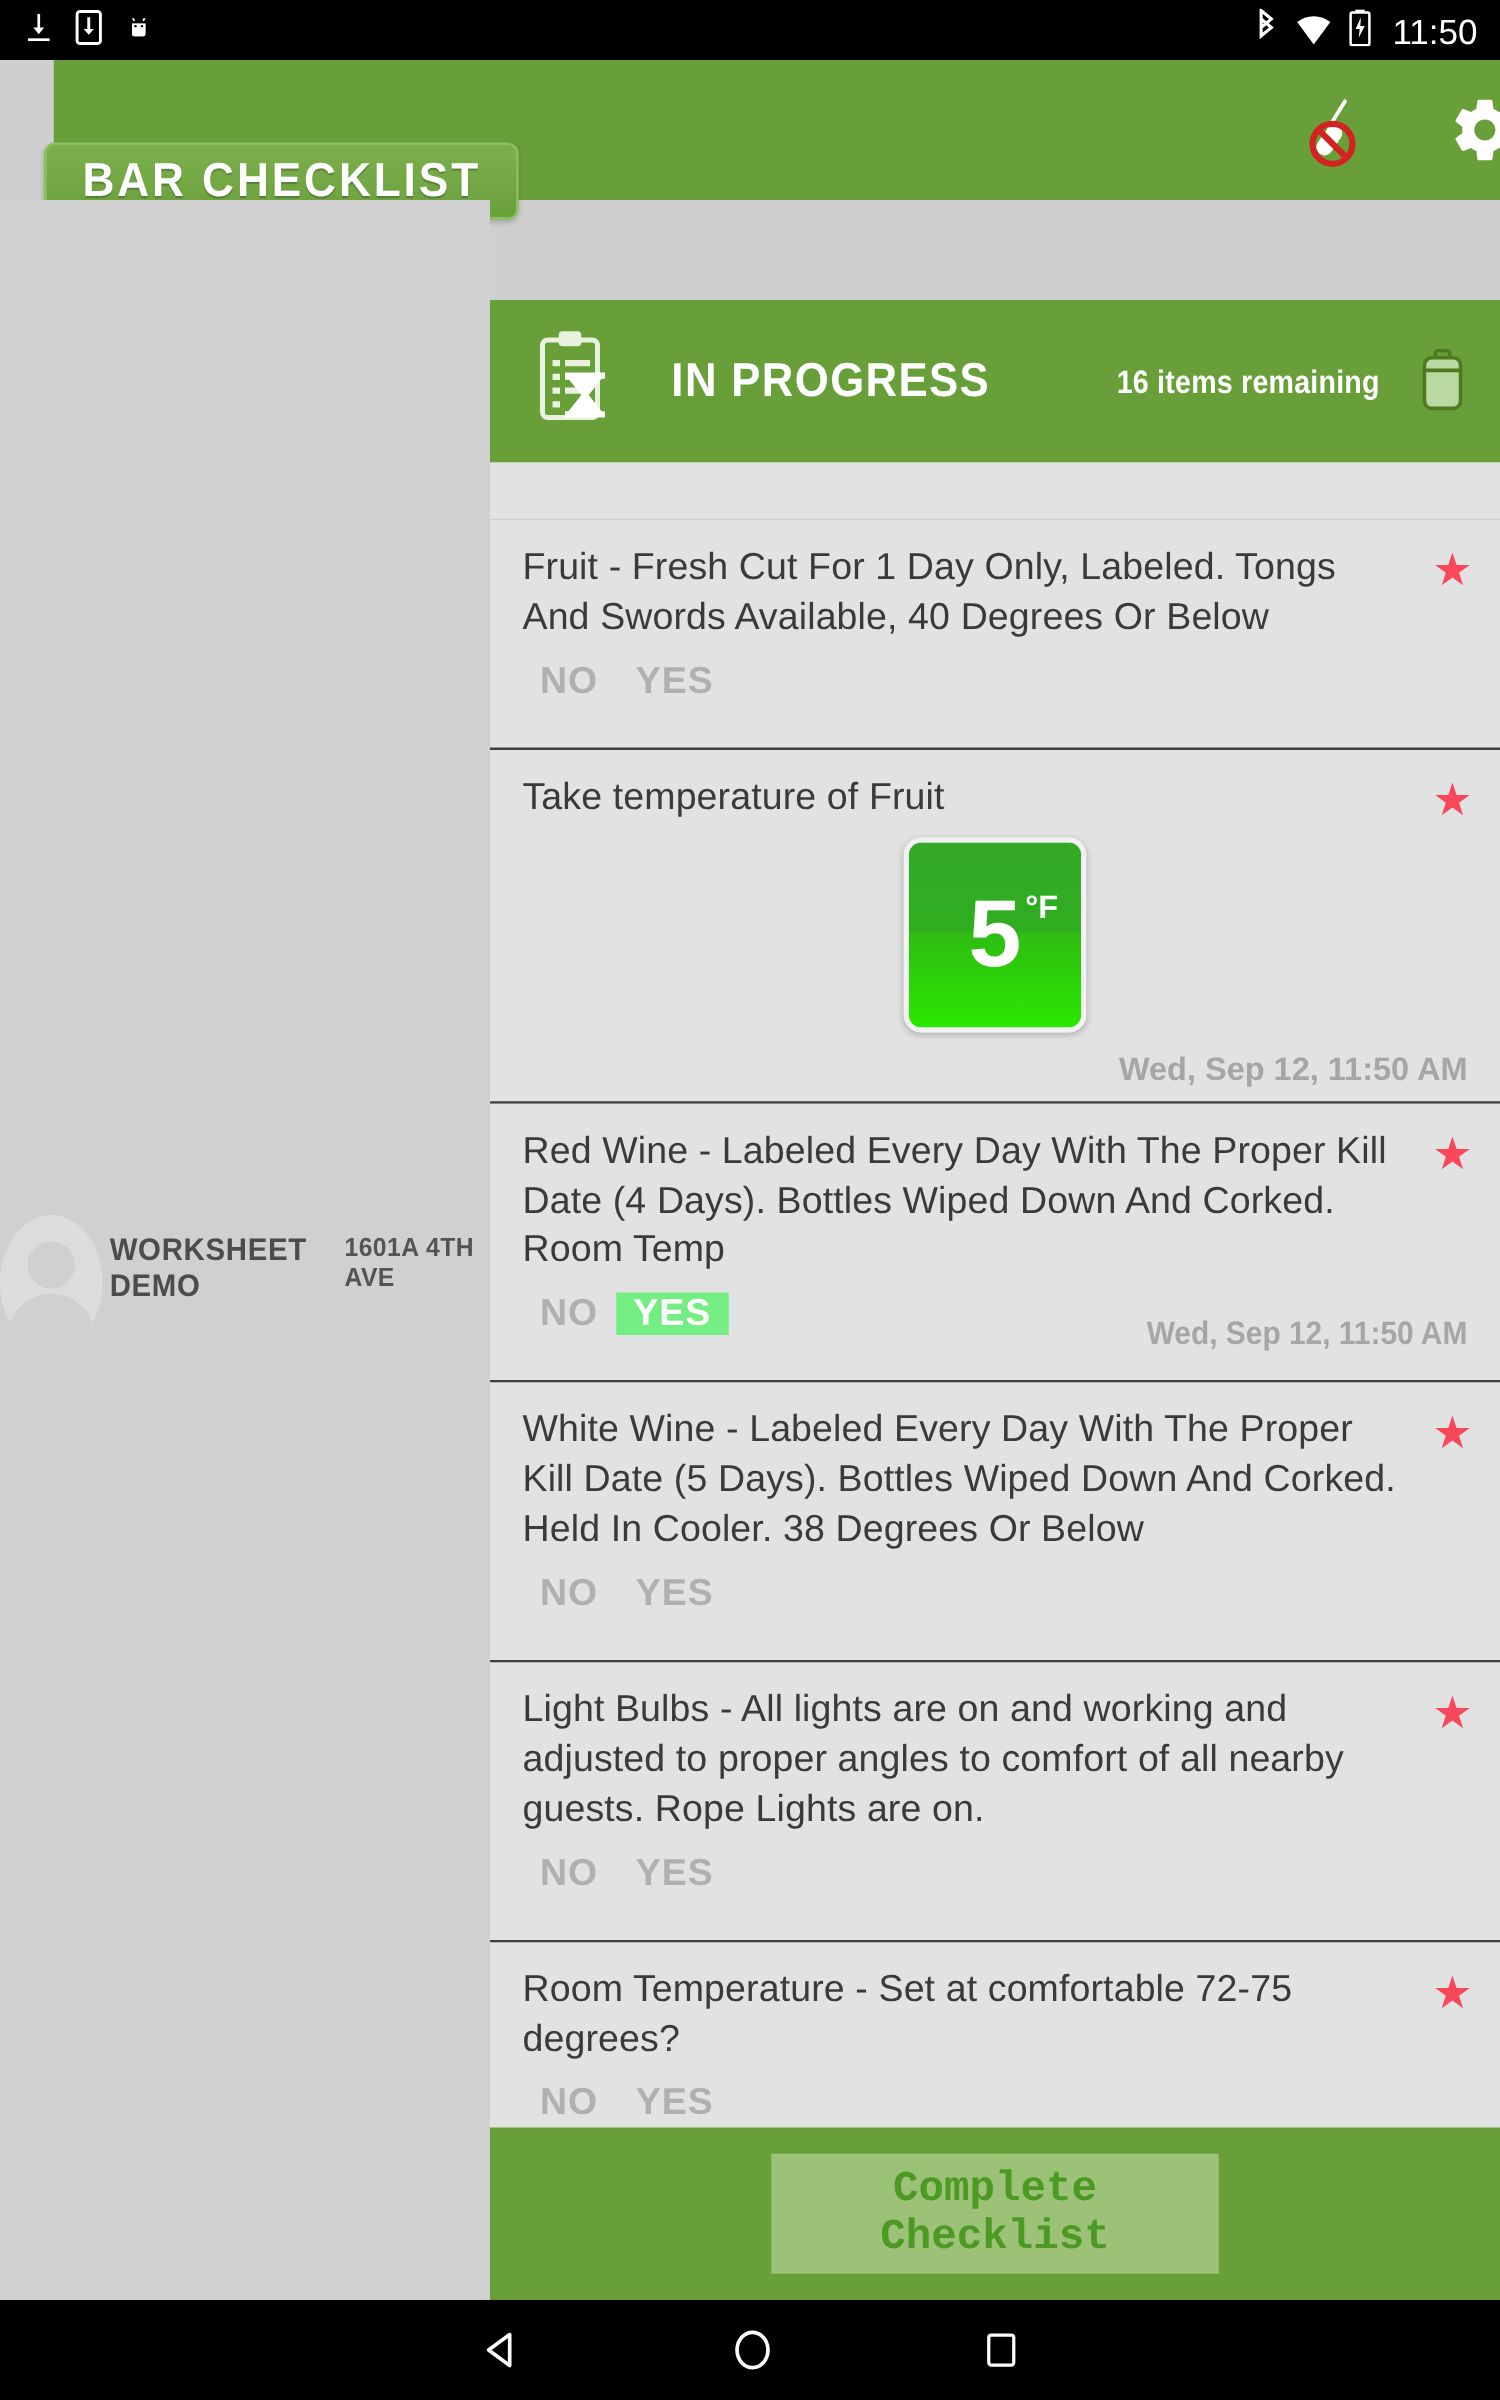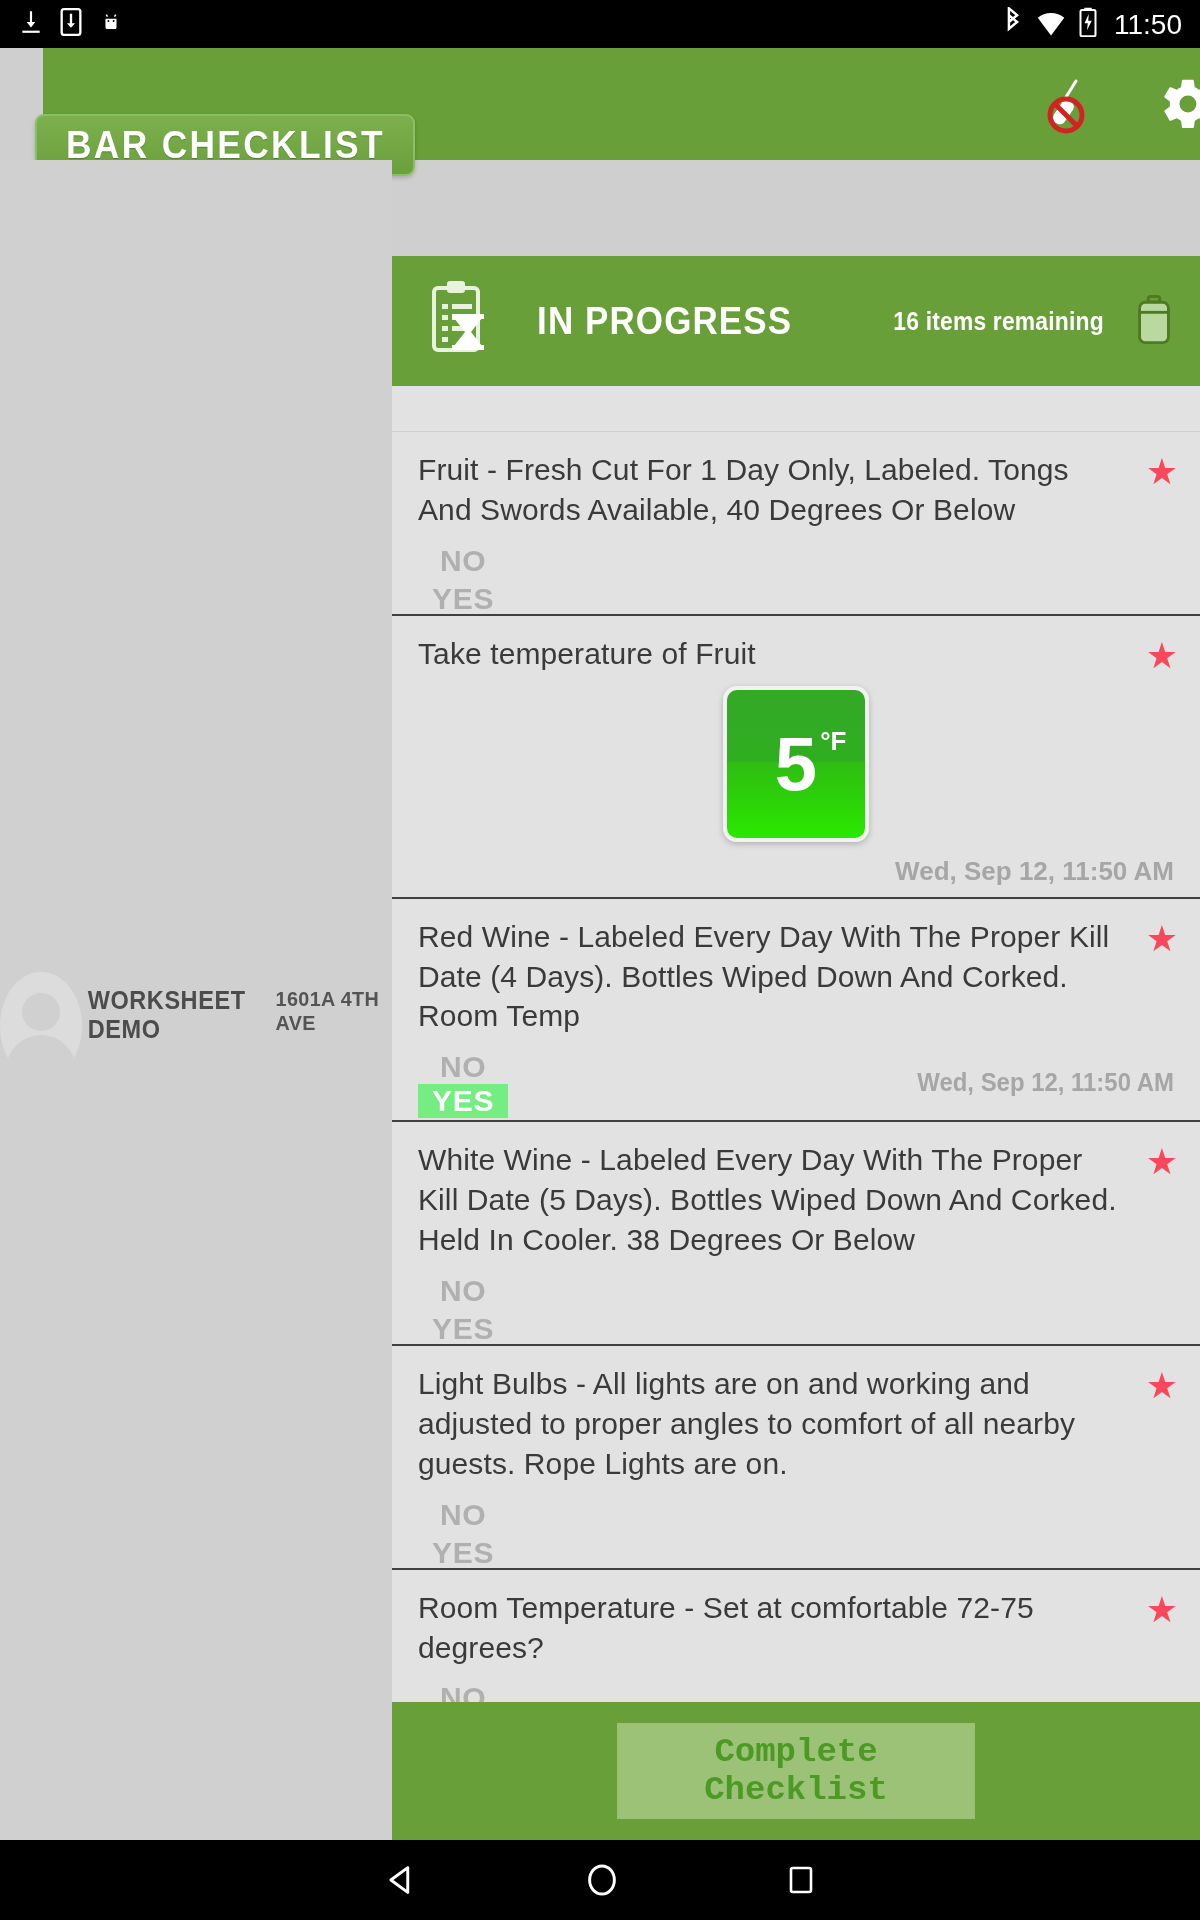--- a/index.html
+++ b/index.html
@@ -142,21 +142,21 @@
     font-size: 21px;
     font-weight: bold;
     font-family: "Liberation Sans Narrow", "Liberation Sans", sans-serif;
     letter-spacing: 0.4px;
     transform: scaleX(0.94);
   }
 
   
   .content {
     position: absolute;
-    left: 392px; top: 256px;
+    left: 392px; top: 240px;
     width: 808px;
     height: 1600px;
     overflow: hidden;
   }
 
   .list-header {
     height: 130px;
     background: #689f38;
     display: flex;
     align-items: center;
@@ -209,23 +209,22 @@
     right: 22px;
     top: 22px;
     color: #f9475c;
     font-size: 36px;
     line-height: 1;
   }
 
   .toggle {
     margin-top: 14px;
     display: inline-flex;
-    align-items: center;
+    align-items: flex-start;
     height: 56px;
-    flex-direction: column;
   }
   .toggle-opt {
     min-width: 68px;
     padding: 0 14px;
     display: flex;
     align-items: center;
     justify-content: center;
     color: #b0b0b0;
     font-size: 30px;
     font-weight: bold;

